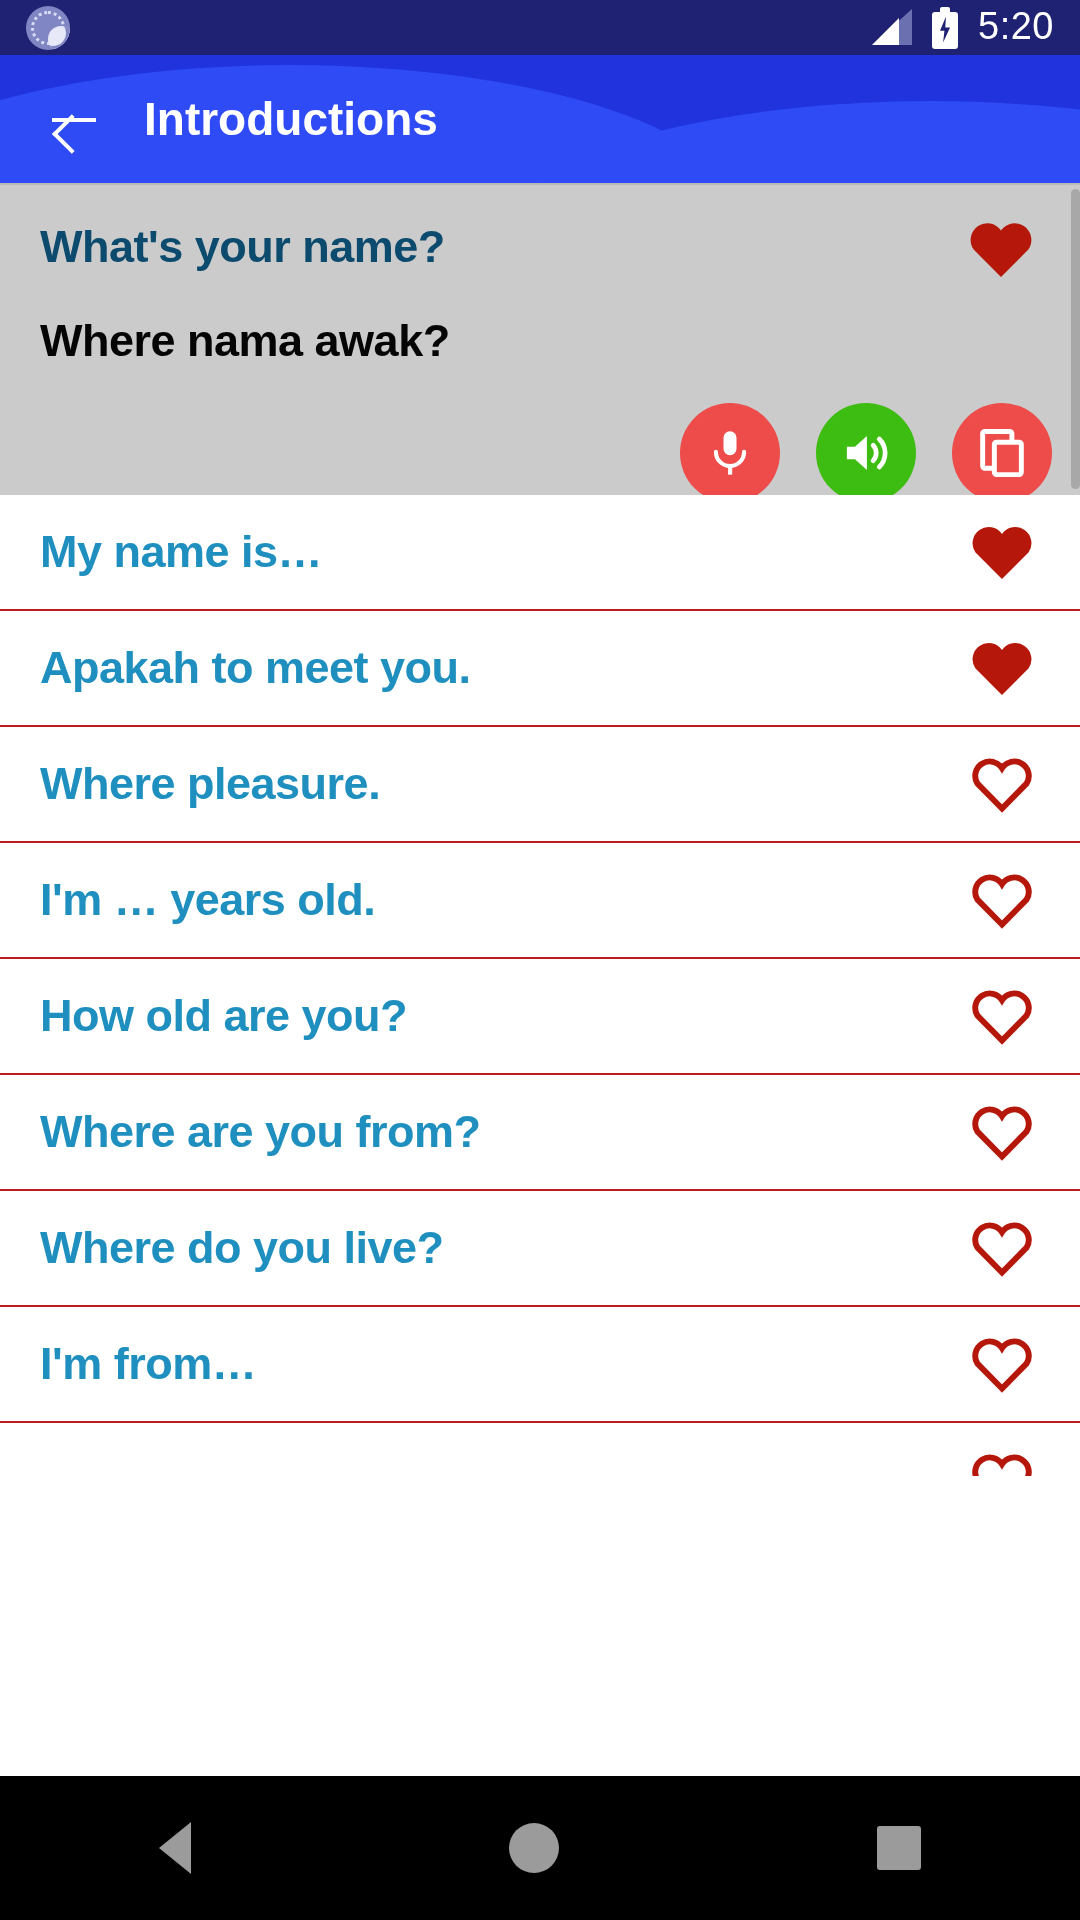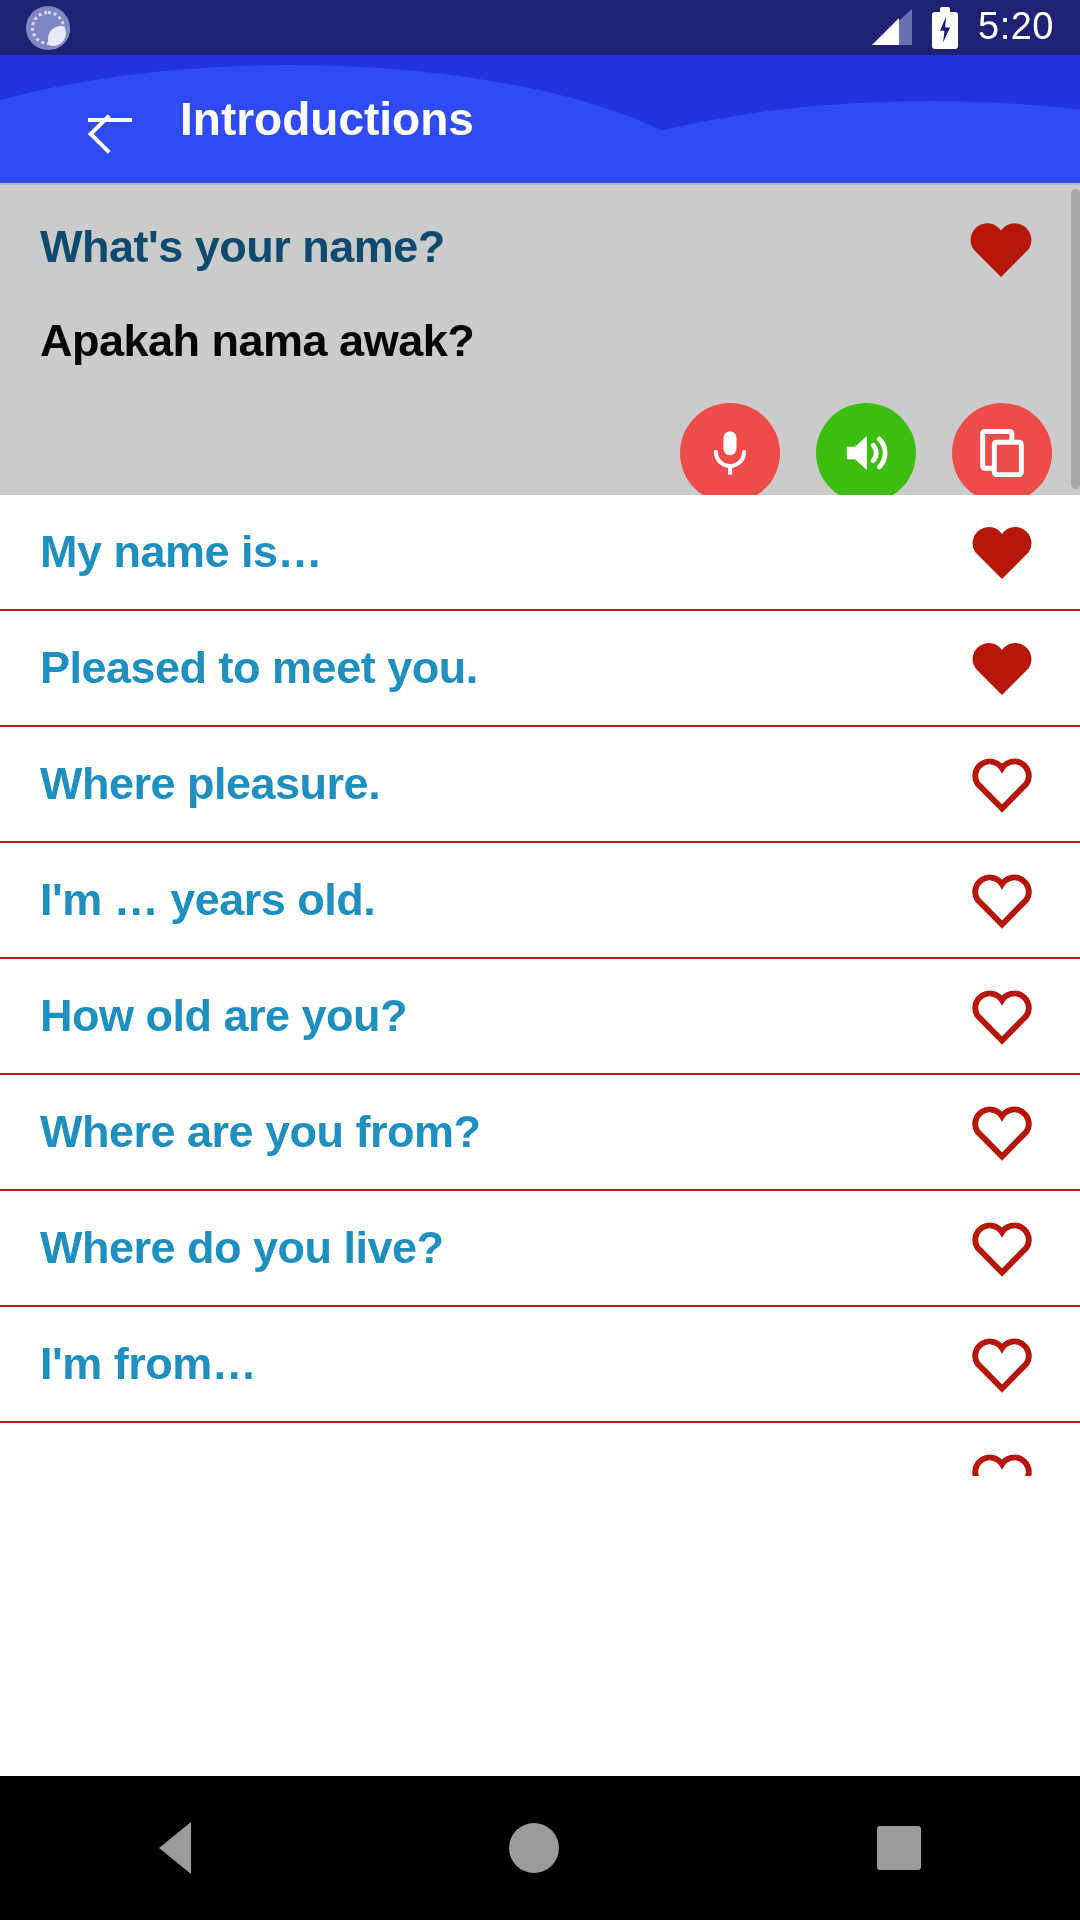--- a/index.html
+++ b/index.html
@@ -69,21 +69,20 @@
   #clock {
     color:#ffffff; font-size:38px; font-weight:400; letter-spacing:0.5px;
     line-height:1;
   }
 
   
   #app-bar {
     position:absolute; top:55px; left:0; width:1080px; height:128px;
     background:#2033DC;
     overflow:hidden;
-    padding-left:36px;
   }
   #app-bar .wave-a {
     position:absolute; left:-160px; top:10px;
     width:900px; height:300px;
     background:#2E4BF5;
     border-radius:50%;
   }
   #app-bar .wave-b {
     position:absolute; right:-300px; top:46px;
     width:900px; height:300px;
@@ -219,21 +218,21 @@
   <div class="wave-a"></div>
   <div class="wave-b"></div>
   <div id="app-bar-content">
     <div id="back-arrow"></div>
     <div id="app-bar-title">Introductions</div>
   </div>
 </div>
 
 <div id="featured-card">
   <div id="featured-en">What's your name?</div>
-  <div id="featured-xx">Apakah nama awak?</div>
+  <div id="featured-xx">Where nama awak?</div>
 
   <div id="featured-heart">
     <svg width="70" height="64" viewBox="0 0 24 22" aria-hidden="true">
       <path d="M12 21.3 2.6 11.9A5.6 5.6 0 0 1 12 5.3a5.6 5.6 0 0 1 9.4 6.6Z" fill="#B5180A"></path>
     </svg>
   </div>
 
   <div id="card-actions">
     <div class="action-btn mic">
       <svg width="52" height="52" viewBox="0 0 24 24" aria-hidden="true">
@@ -265,21 +264,21 @@
   <div class="phrase-row">
     <div class="phrase-text">My name is…</div>
     <div class="row-heart">
       <svg width="68" height="62" viewBox="0 0 24 22">
           <path d="M12 21.3 2.6 11.9A5.6 5.6 0 0 1 12 5.3a5.6 5.6 0 0 1 9.4 6.6Z" fill="#B5180A"></path>
         </svg>
     </div>
   </div>
 
   <div class="phrase-row">
-    <div class="phrase-text">Pleased to meet you.</div>
+    <div class="phrase-text">Apakah to meet you.</div>
     <div class="row-heart">
       <svg width="68" height="62" viewBox="0 0 24 22">
           <path d="M12 21.3 2.6 11.9A5.6 5.6 0 0 1 12 5.3a5.6 5.6 0 0 1 9.4 6.6Z" fill="#B5180A"></path>
         </svg>
     </div>
   </div>
 
   <div class="phrase-row">
     <div class="phrase-text">Where pleasure.</div>
     <div class="row-heart">

